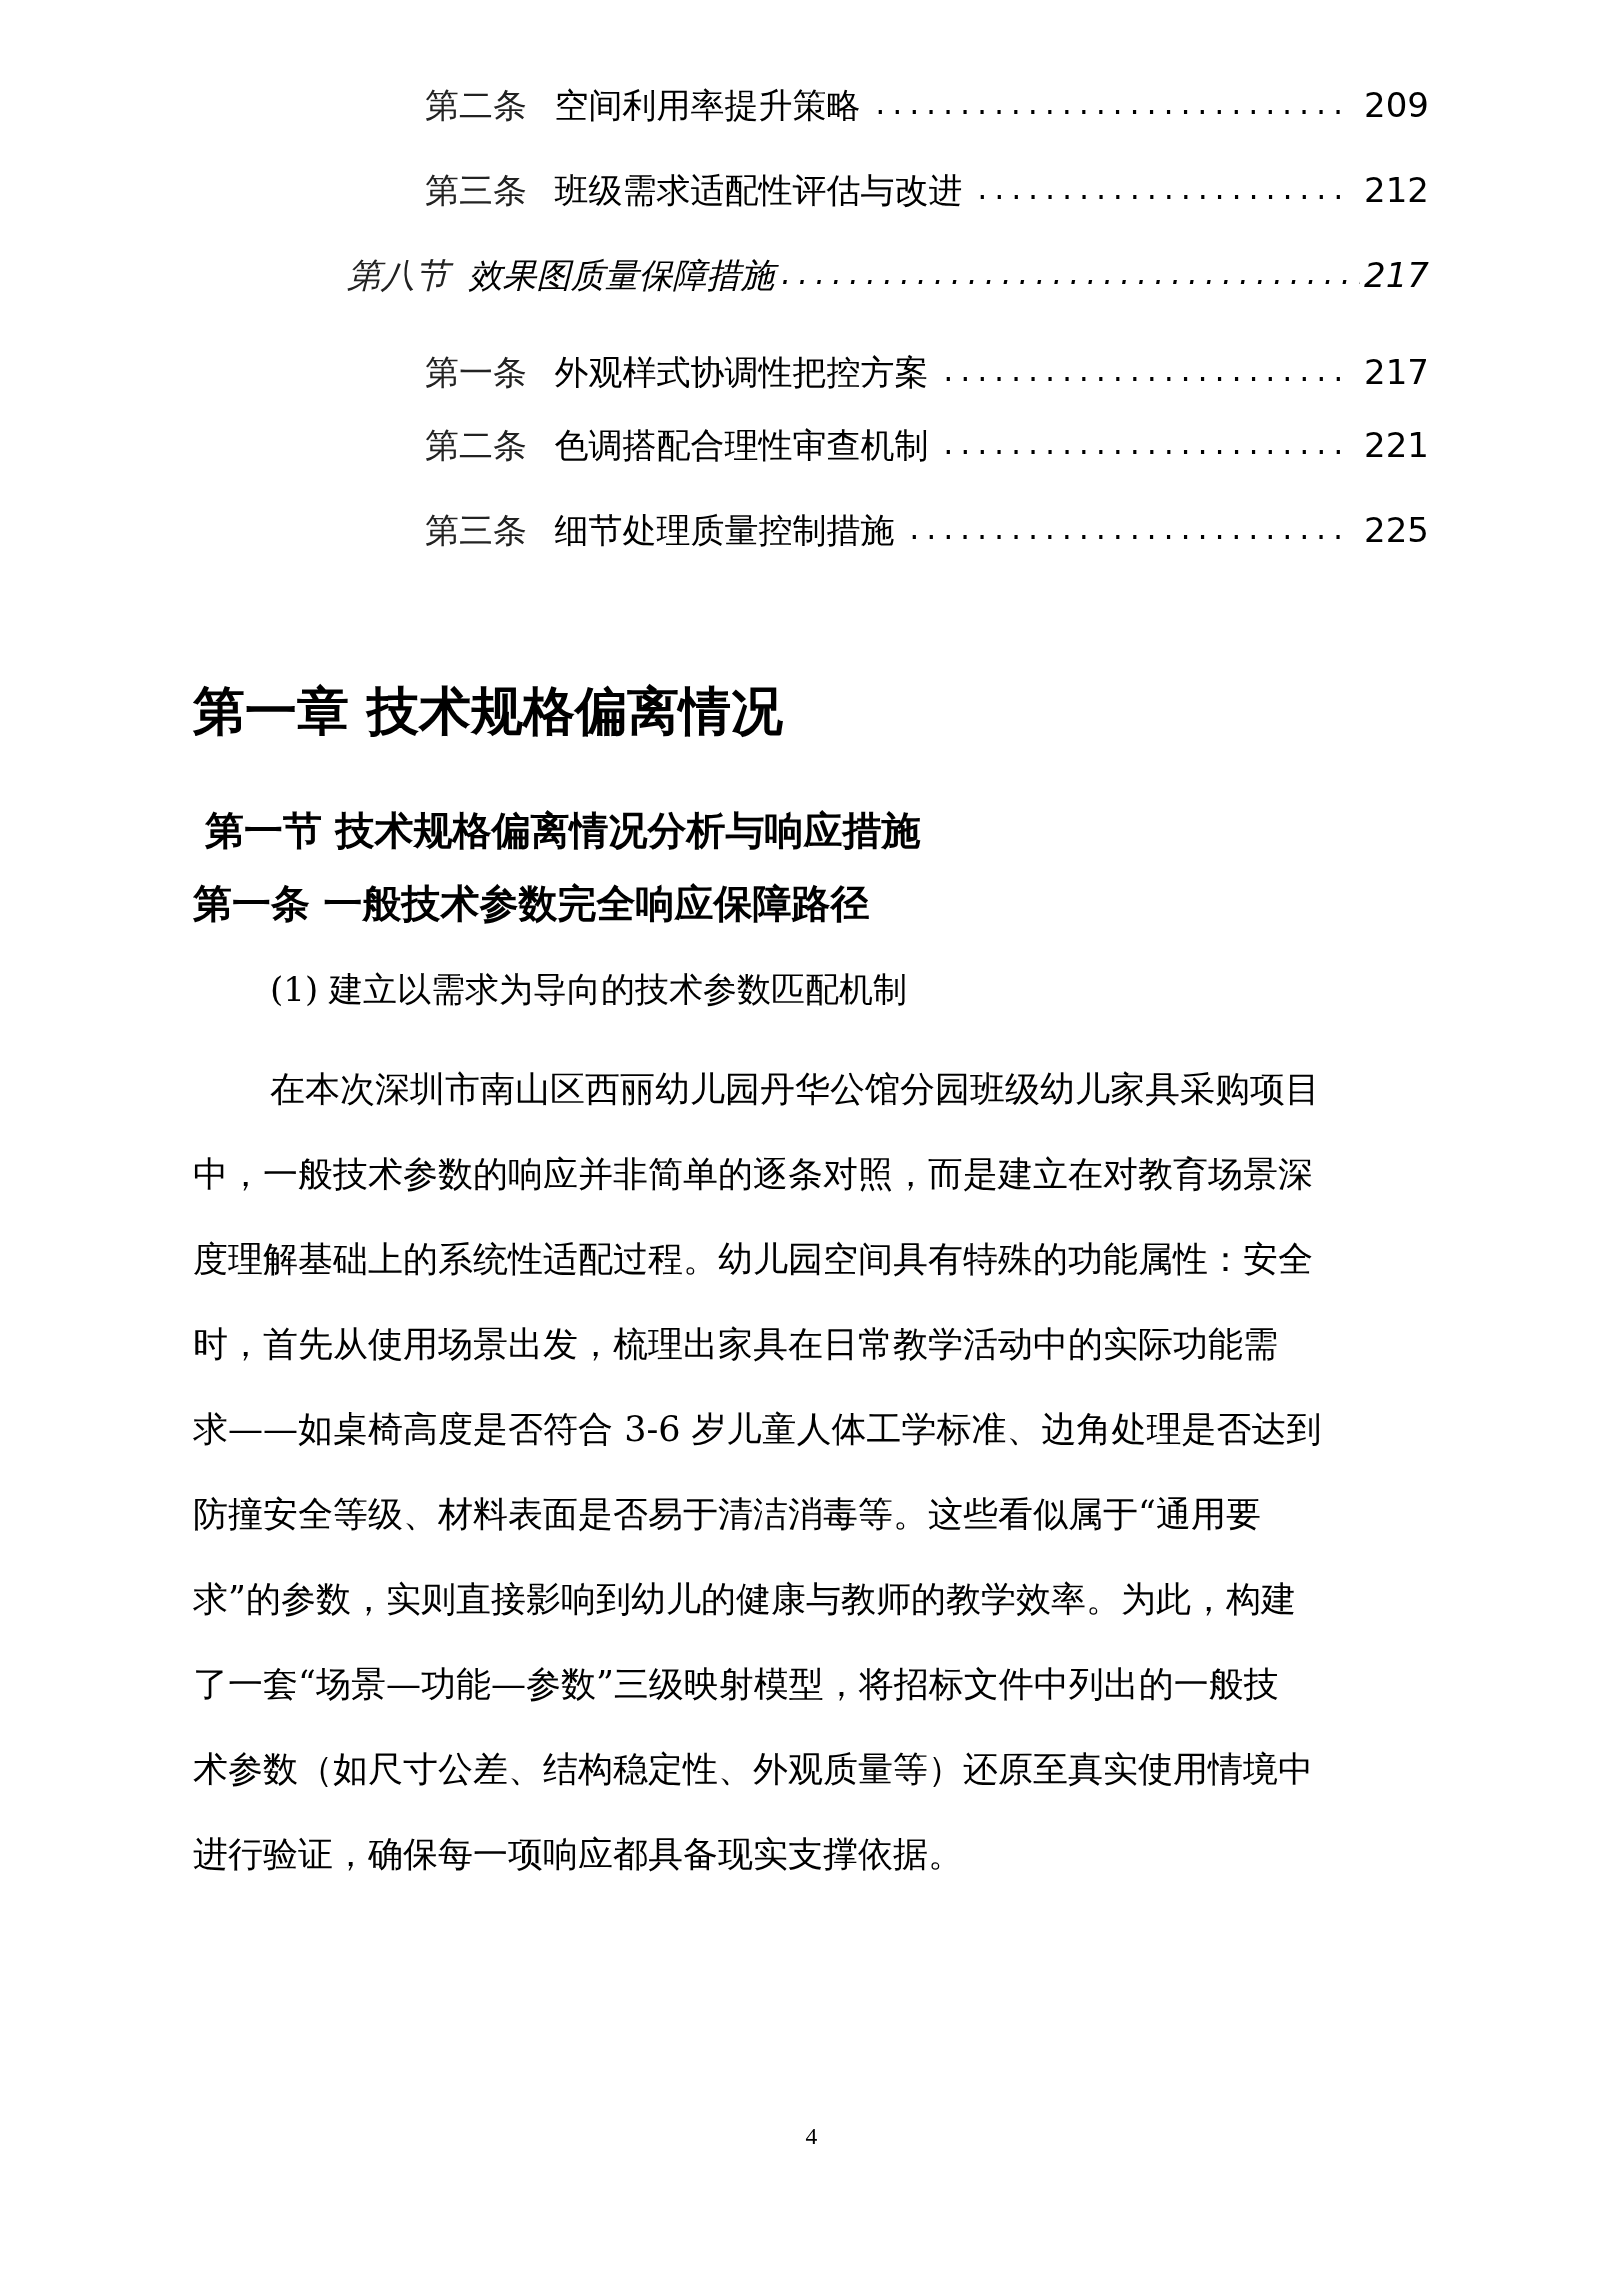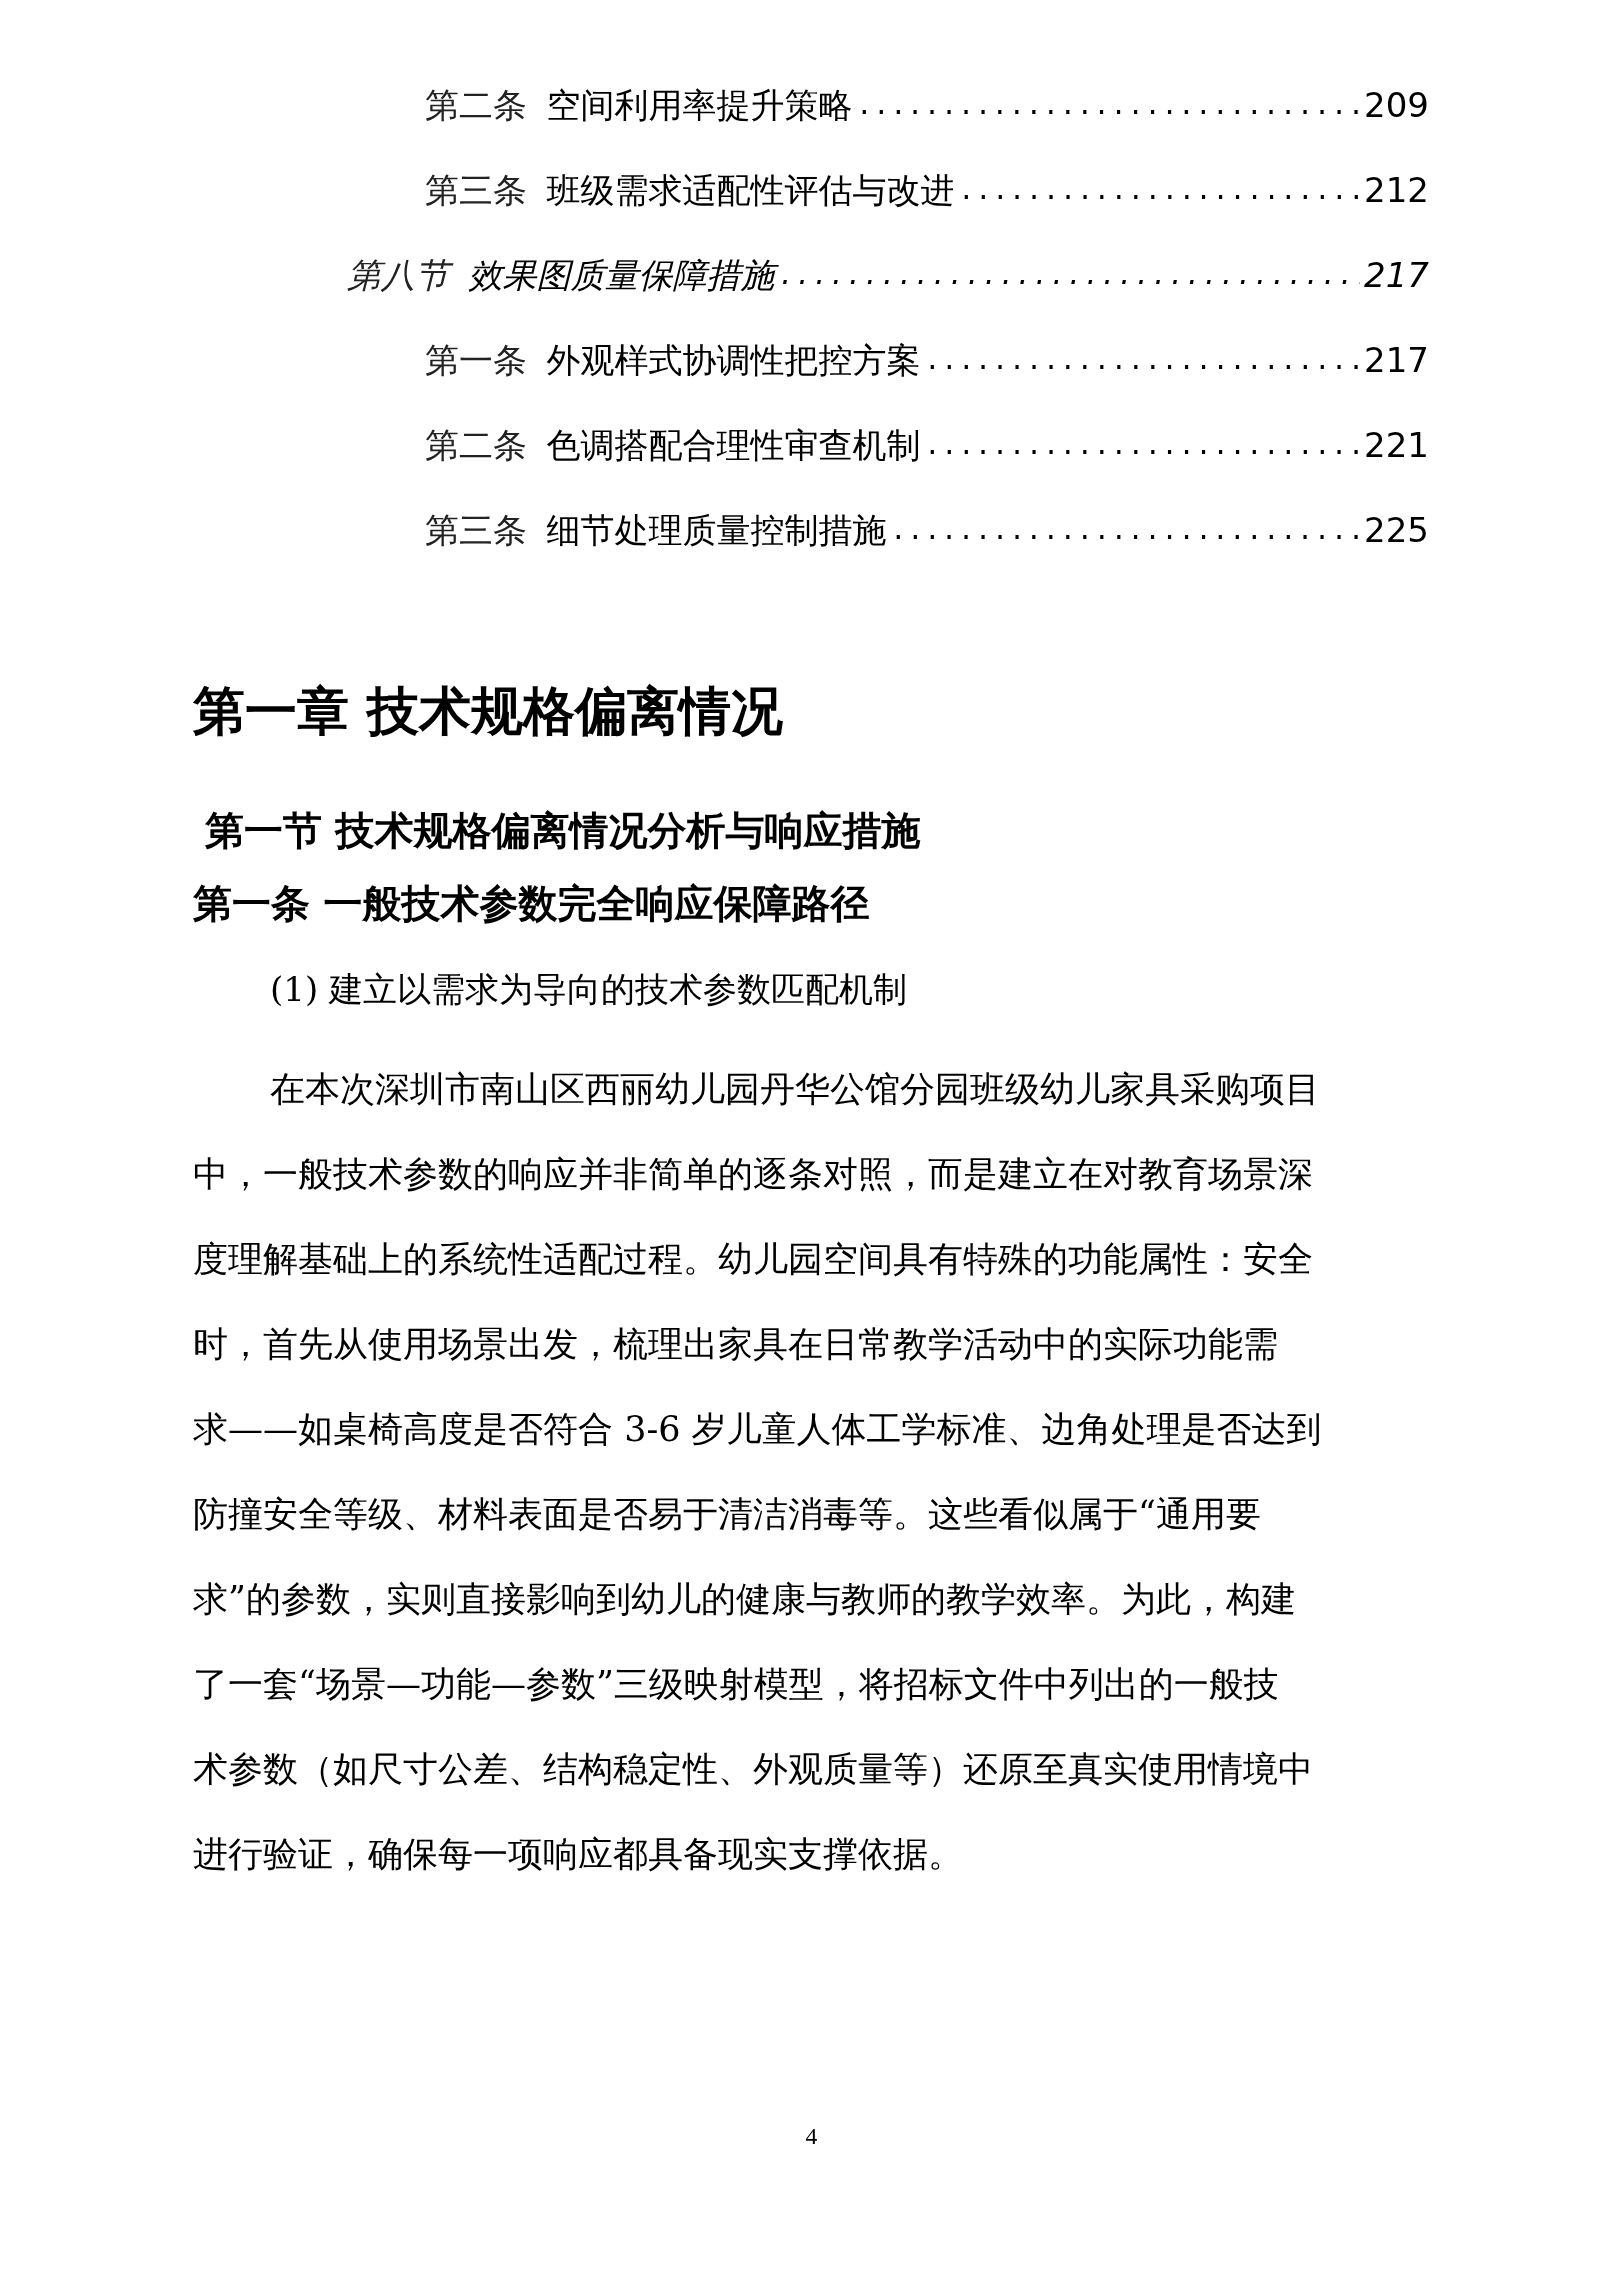--- a/index.html
+++ b/index.html
@@ -1,20 +1,20 @@
 <!DOCTYPE html>
 <html style="font-size:10.5px"><head>
 <meta charset="utf-8">
 <style>
   html, body { margin: 0; padding: 0; background: #ffffff; }
   body { width: 1623px; height: 2295px; position: relative; overflow: hidden;
          font-family: "DejaVu Serif", "Liberation Serif", serif; color: #000; }
   .toc-line { position: absolute; height: 52px; display: flex; align-items: flex-end;
               font-size: 34px; line-height: 52px; right: 194px; }
-  .toc-line.l3 { left: 425px; }
+  .toc-line.l3 { left: 425px; gap: 8px; }
   .toc-line.l2 { left: 347px; font-style: italic; }
   .toc-num { color: #222; margin-right: 19.6px; white-space: nowrap; }
   .toc-title { white-space: nowrap; }
   .toc-dots { flex: 1; overflow: hidden; white-space: nowrap; margin: 0 3.9px;
               font-family: "DejaVu Sans Mono", monospace; font-size: 26px; letter-spacing: 1.3px; color:#000; }
   .toc-page { white-space: nowrap; font-family: "DejaVu Sans", sans-serif; font-size: 34px; }
   .chapter { position: absolute; left: 193px; top: 677px; font-size: 52px; font-weight: bold;
              font-family: "DejaVu Sans", sans-serif; white-space: nowrap; }
   .section { position: absolute; left: 193px; top: 792px; font-size: 39px; font-weight: bold;
              font-family: "DejaVu Sans", sans-serif; white-space: nowrap; }
@@ -43,21 +43,21 @@
     <span class="toc-title">班级需求适配性评估与改进</span>
     <span class="toc-dots">......................................................................................................</span>
     <span class="toc-page">212</span>
   </div>
   <div class="toc-line l2" style="top:249px;">
     <span class="toc-num">第八节</span>
     <span class="toc-title">效果图质量保障措施</span>
     <span class="toc-dots">......................................................................................................</span>
     <span class="toc-page">217</span>
   </div>
-  <div class="toc-line l3" style="top:334px;">
+  <div class="toc-line l3" style="top:346px;">
     <span class="toc-num">第一条</span>
     <span class="toc-title">外观样式协调性把控方案</span>
     <span class="toc-dots">......................................................................................................</span>
     <span class="toc-page">217</span>
   </div>
   <div class="toc-line l3" style="top:419px;">
     <span class="toc-num">第二条</span>
     <span class="toc-title">色调搭配合理性审查机制</span>
     <span class="toc-dots">......................................................................................................</span>
     <span class="toc-page">221</span>

